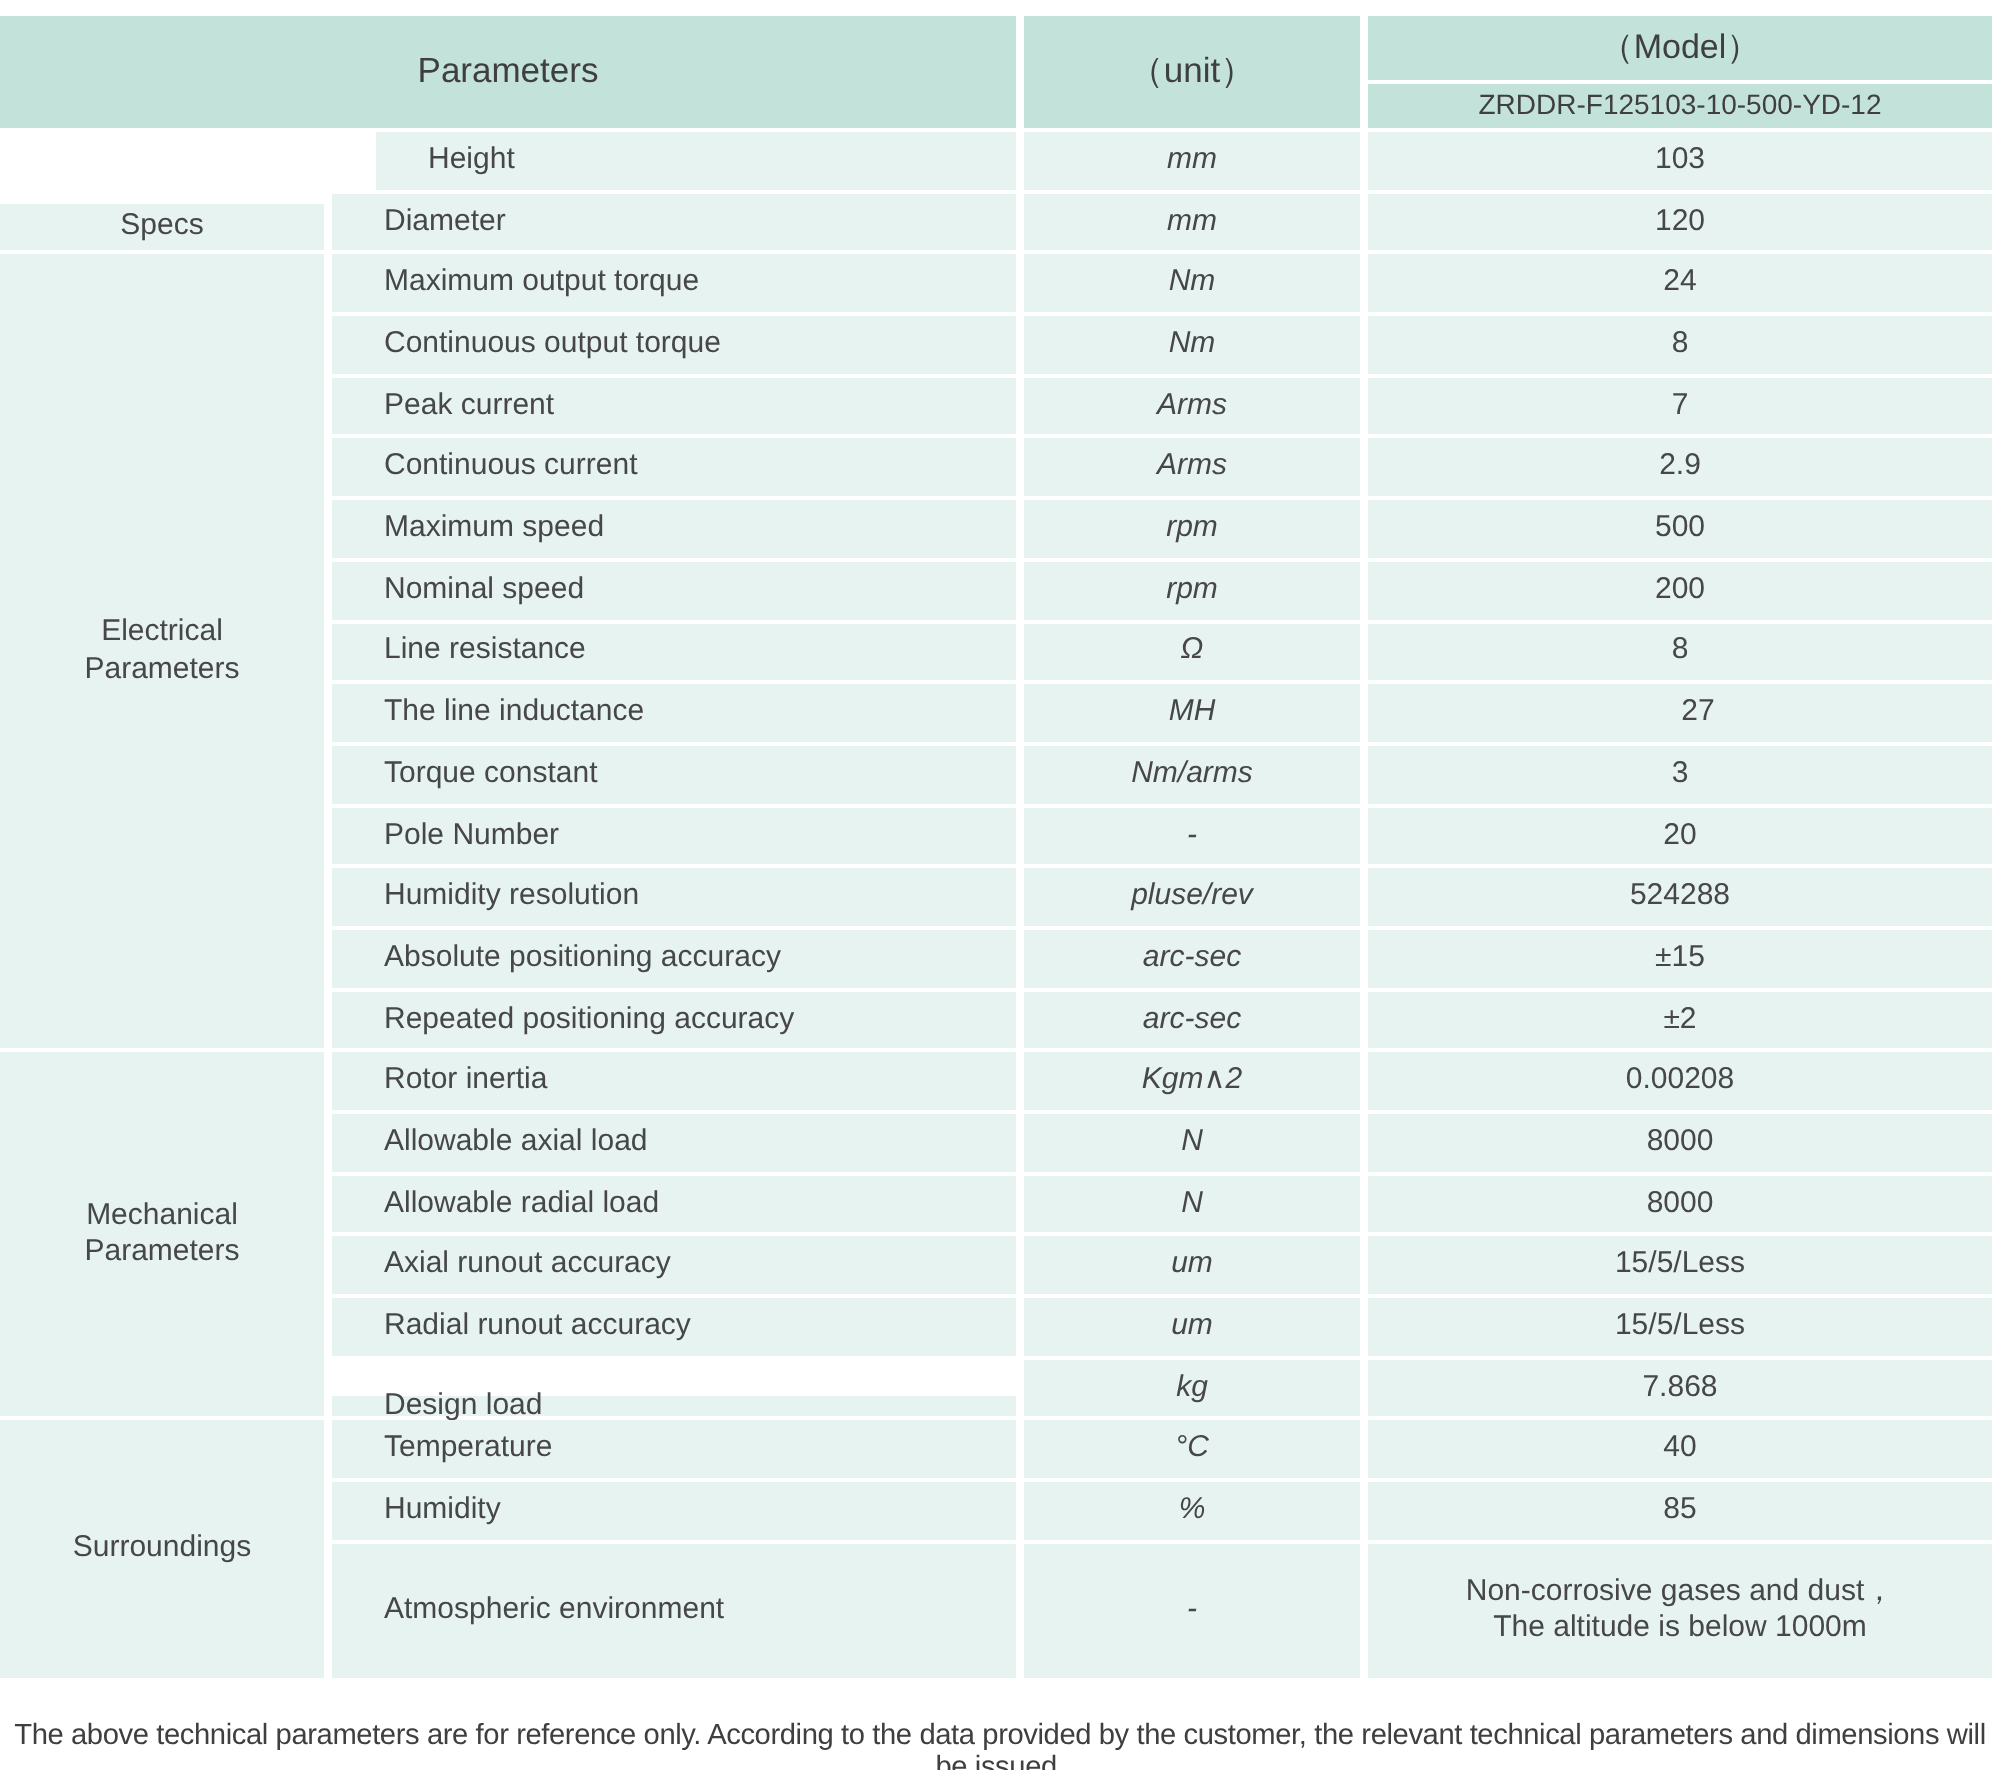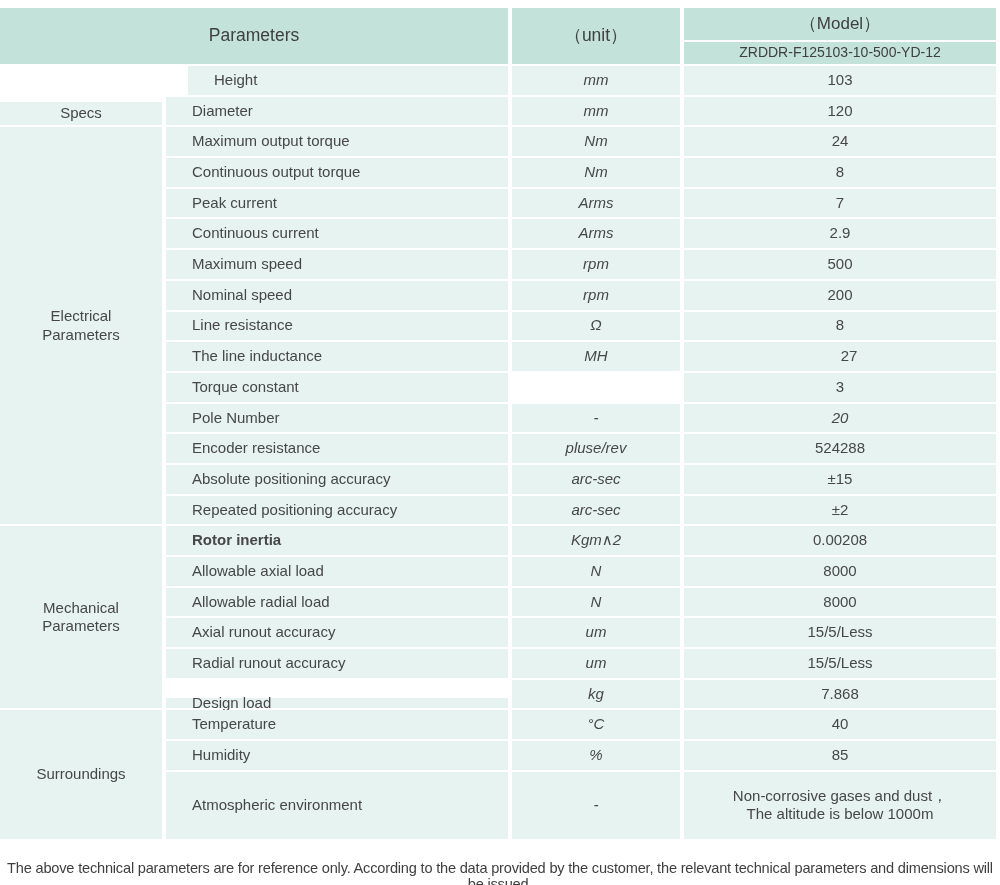--- a/index.html
+++ b/index.html
@@ -119,36 +119,37 @@
       <div class="cell param-cell" style="grid-row: 10;">Nominal speed</div>
       <div class="cell unit-cell" style="grid-row: 10;">rpm</div>
       <div class="cell value-cell" style="grid-row: 10;">200</div>
       <div class="cell param-cell" style="grid-row: 11;">Line resistance</div>
       <div class="cell unit-cell" style="grid-row: 11;">Ω</div>
       <div class="cell value-cell" style="grid-row: 11;">8</div>
       <div class="cell param-cell" style="grid-row: 12;">The line inductance</div>
       <div class="cell unit-cell" style="grid-row: 12;">MH</div>
       <div class="cell value-cell" style="grid-row: 12; padding-left: 18px;">27</div>
       <div class="cell param-cell" style="grid-row: 13;">Torque constant</div>
+      <div class="cell unit-cell" style="grid-row: 13;">Nm/arms</div>
       <div class="cell value-cell" style="grid-row: 13;">3</div>
       <div class="cell param-cell" style="grid-row: 14;">Pole Number</div>
       <div class="cell unit-cell" style="grid-row: 14;">-</div>
-      <div class="cell value-cell" style="grid-row: 14; font-style: italic;">20</div>
-      <div class="cell param-cell" style="grid-row: 15;">Encoder resistance</div>
+      <div class="cell value-cell" style="grid-row: 14;">20</div>
+      <div class="cell param-cell" style="grid-row: 15;">Humidity resolution</div>
       <div class="cell unit-cell" style="grid-row: 15;">pluse/rev</div>
       <div class="cell value-cell" style="grid-row: 15;">524288</div>
       <div class="cell param-cell" style="grid-row: 16;">Absolute positioning accuracy</div>
       <div class="cell unit-cell" style="grid-row: 16;">arc-sec</div>
       <div class="cell value-cell" style="grid-row: 16;">±15</div>
       <div class="cell param-cell" style="grid-row: 17;">Repeated positioning accuracy</div>
       <div class="cell unit-cell" style="grid-row: 17;">arc-sec</div>
       <div class="cell value-cell" style="grid-row: 17;">±2</div>
       <div class="cell sec-label" style="grid-row: 18 / span 6;">Mechanical
 Parameters</div>
-      <div class="cell param-cell" style="grid-row: 18; font-weight: bold;">Rotor inertia</div>
+      <div class="cell param-cell" style="grid-row: 18;">Rotor inertia</div>
       <div class="cell unit-cell" style="grid-row: 18;">Kgm∧2</div>
       <div class="cell value-cell" style="grid-row: 18;">0.00208</div>
       <div class="cell param-cell" style="grid-row: 19;">Allowable axial load</div>
       <div class="cell unit-cell" style="grid-row: 19;">N</div>
       <div class="cell value-cell" style="grid-row: 19;">8000</div>
       <div class="cell param-cell" style="grid-row: 20;">Allowable radial load</div>
       <div class="cell unit-cell" style="grid-row: 20;">N</div>
       <div class="cell value-cell" style="grid-row: 20;">8000</div>
       <div class="cell param-cell" style="grid-row: 21;">Axial runout accuracy</div>
       <div class="cell unit-cell" style="grid-row: 21;">um</div>

